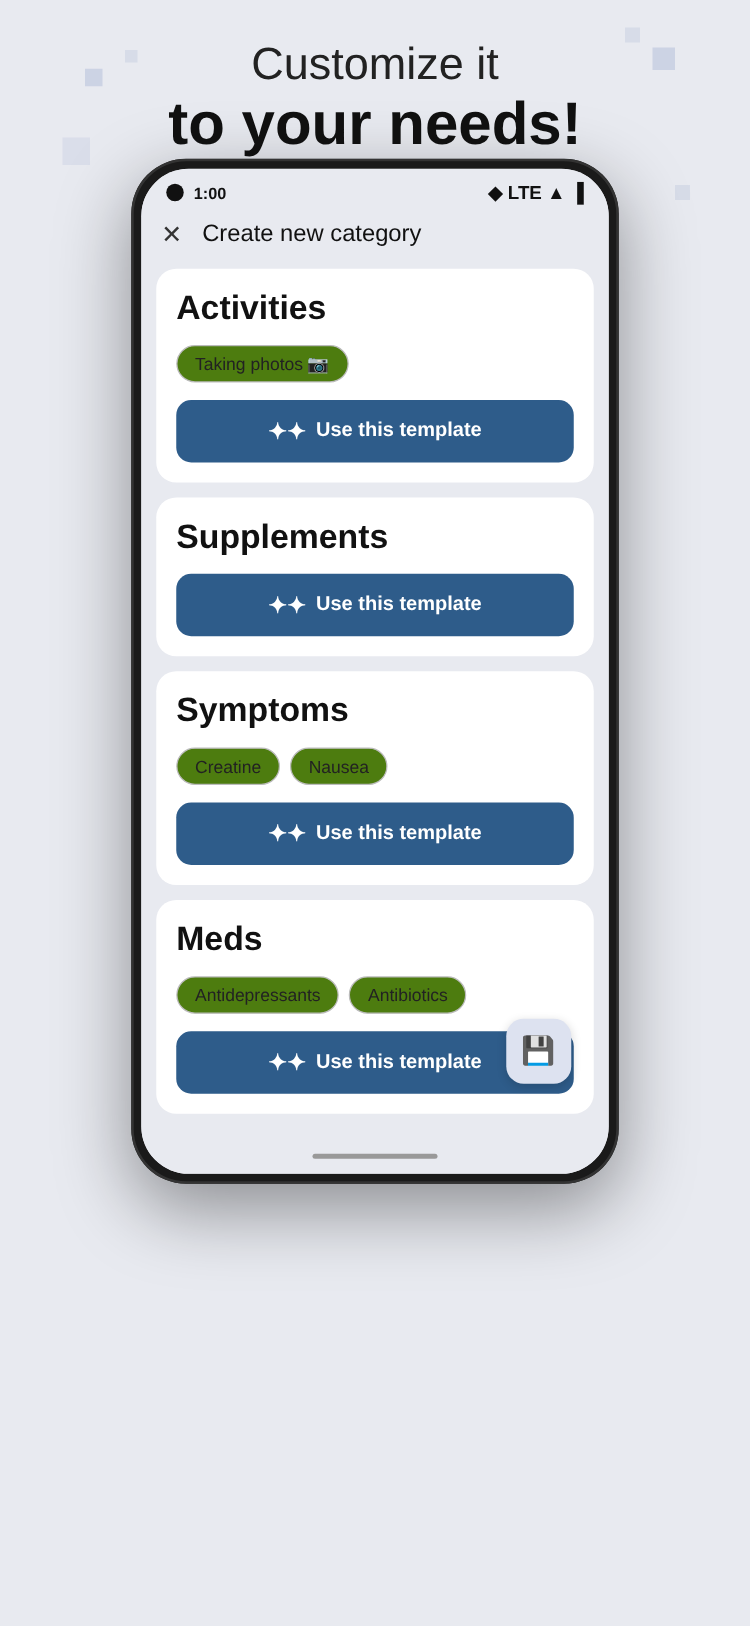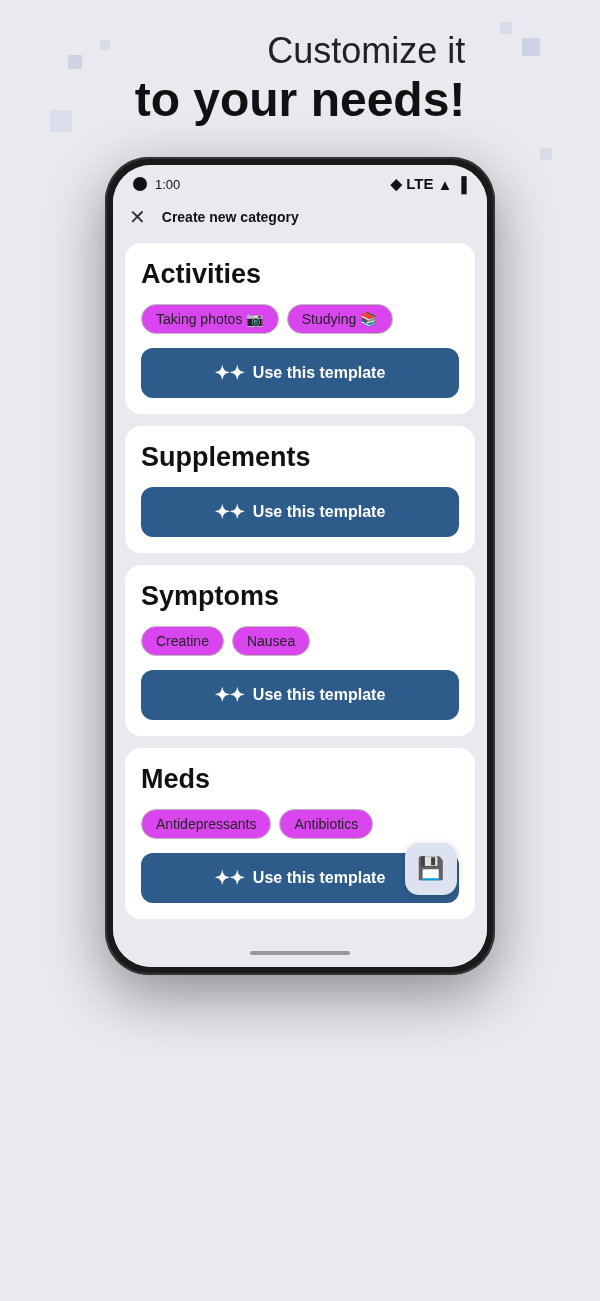--- a/index.html
+++ b/index.html
@@ -19,22 +19,21 @@
 
     
     .deco-square {
       position: absolute;
       background: #b0bcd8;
       opacity: 0.5;
     }
 
     
     .header-text {
-      text-align: right;
-      margin-bottom: 30px;
+      text-align: center;
       z-index: 2;
     }
 
     .header-text .line1 {
       font-size: 36px;
       font-weight: 400;
       color: #222;
       display: block;
     }
 
@@ -80,21 +79,21 @@
 
     .camera-dot {
       width: 14px;
       height: 14px;
       background: #111;
       border-radius: 50%;
     }
 
     .status-time {
       font-size: 13px;
-      font-weight: 400;
+      font-weight: 700;
       color: #111;
     }
 
     .status-bar-right {
       display: flex;
       align-items: center;
       gap: 4px;
       font-size: 15px;
       font-weight: 600;
       color: #111;
@@ -116,22 +115,22 @@
 
     .close-btn {
       font-size: 20px;
       color: #333;
       cursor: pointer;
       font-weight: 400;
       line-height: 1;
     }
 
     .top-bar-title {
-      font-size: 14px;
-      font-weight: 700;
+      font-size: 19px;
+      font-weight: 400;
       color: #111;
     }
 
     
     .category-card {
       background: #fff;
       border-radius: 16px;
       padding: 16px;
       margin-bottom: 12px;
     }
@@ -149,21 +148,21 @@
       gap: 8px;
       margin-bottom: 14px;
     }
 
     .tag {
       border: 1.5px solid #bbb;
       border-radius: 20px;
       padding: 6px 14px;
       font-size: 14px;
       color: #222;
-      background: #d946ef;
+      background: #4d7c0f;
       white-space: nowrap;
     }
 
     .use-template-btn {
       background: #2e5c8a;
       color: #fff;
       border: none;
       border-radius: 12px;
       width: 100%;
       padding: 14px;
@@ -260,21 +259,20 @@
       <div class="top-bar">
         <span class="close-btn">✕</span>
         <span class="top-bar-title">Create new category</span>
       </div>
 
       <div id="cards-container">
           <div class="category-card">
             <div class="category-title">Activities</div>
             <div class="tags-row">
               <span class="tag">Taking photos 📷</span>
-              <span class="tag">Studying 📚</span>
             </div>
             <button class="use-template-btn">
               <span class="sparkle-icon">✦✦</span>
               <span>Use this template</span>
             </button>
           </div>
           <div class="category-card">
             <div class="category-title">Supplements</div>
             <button class="use-template-btn">
               <span class="sparkle-icon">✦✦</span>

